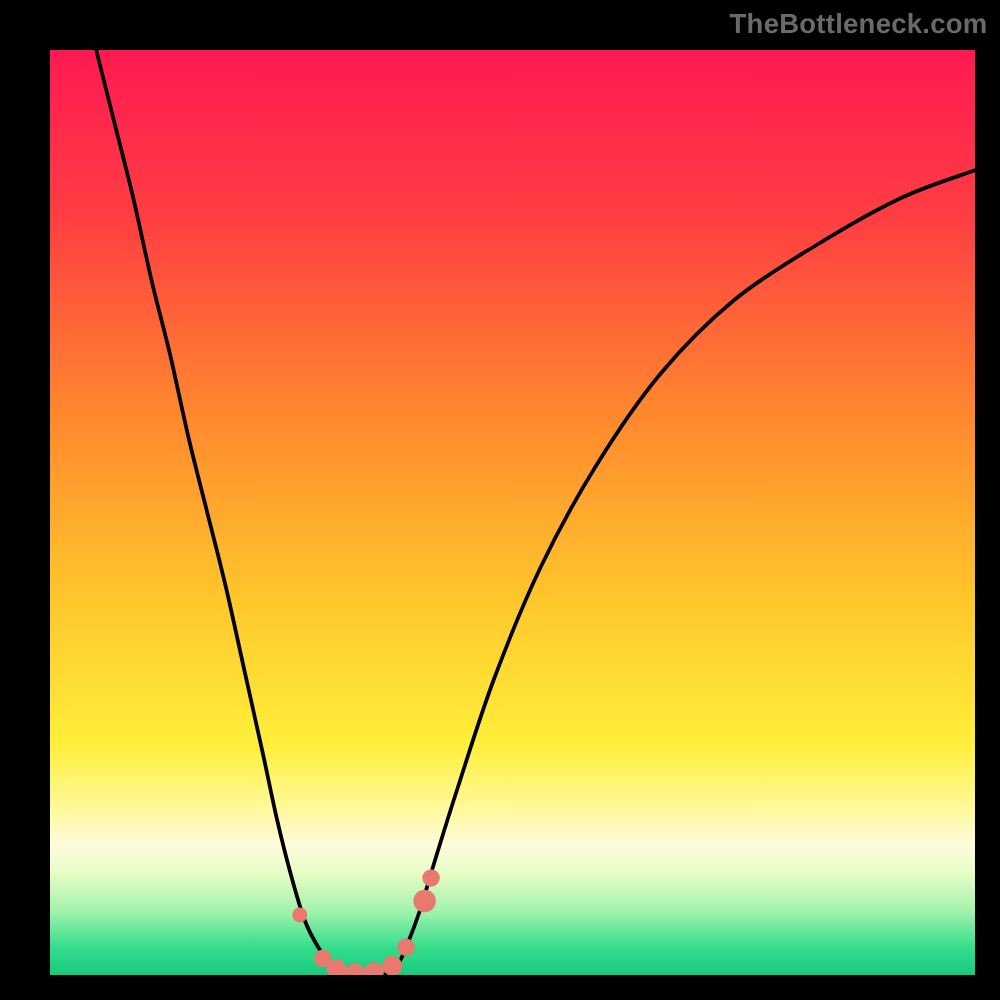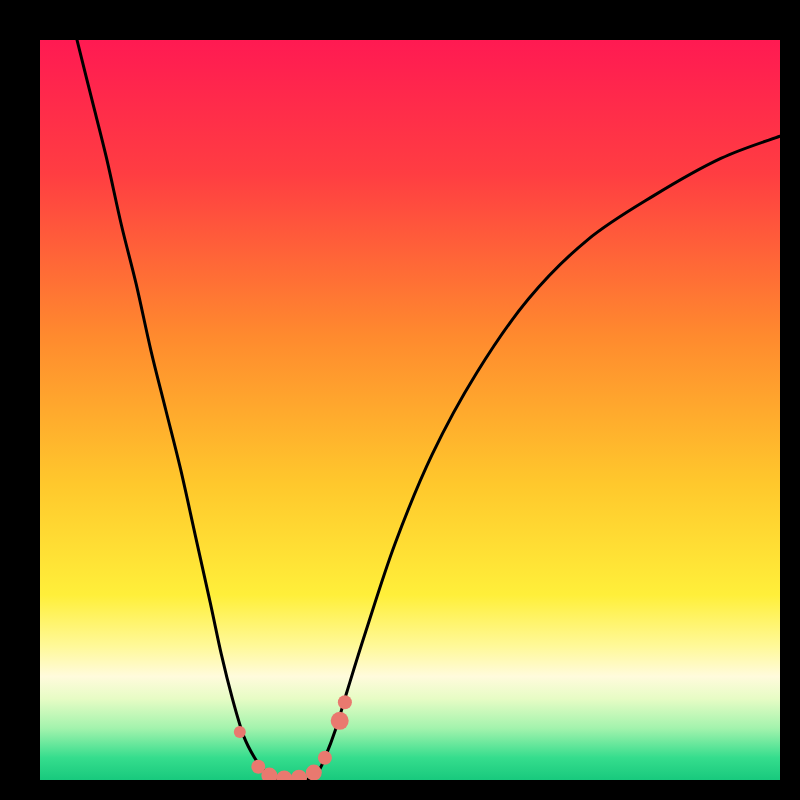--- a/index.html
+++ b/index.html
@@ -57,20 +57,21 @@
     font-size: 22px;
     font-weight: 600;
     color: #6a6a6a;
     letter-spacing: 0.2px;
   }
 </style>
 </head>
 <body>
 
 <div class="frame">
+  <div class="watermark">TheBottleneck.com</div>
   <div class="plot-area">
     <svg class="gradient-bg" viewBox="0 0 740 740" preserveAspectRatio="none">
       <defs>
         <linearGradient id="bg-grad" x1="0" y1="0" x2="0" y2="1">
             <stop offset="0.00%" stop-color="#ff1a52"></stop>
             <stop offset="18.00%" stop-color="#ff3d42"></stop>
             <stop offset="40.00%" stop-color="#ff8a2e"></stop>
             <stop offset="60.00%" stop-color="#ffc82c"></stop>
             <stop offset="75.00%" stop-color="#ffef3a"></stop>
             <stop offset="82.00%" stop-color="#fff99a"></stop>

